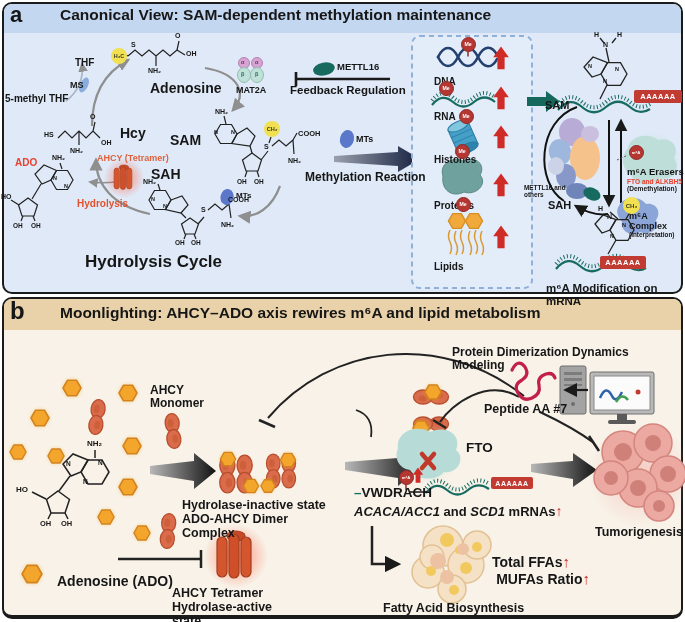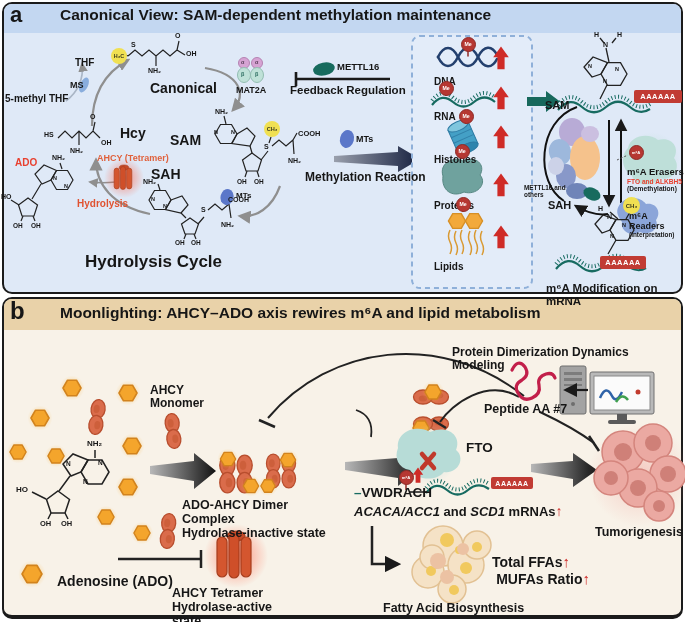--- a/index.html
+++ b/index.html
@@ -362,21 +362,21 @@
     <use href="#hexU" transform="translate(32,574) scale(1.1)"></use>
   </svg>
 
   <div class="lbl" style="left:10px;top:3px;font-size:22px">a</div>
   <div class="lbl ctr" style="left:60px;top:6px;width:570px;font-size:15.5px">Canonical View: SAM-dependent methylation maintenance</div>
 
   <div class="lbl" style="left:75px;top:57px;font-size:10px">THF</div>
   <div class="lbl" style="left:70px;top:80px;font-size:9px">MS</div>
   <div class="lbl" style="left:5px;top:93px;font-size:10px">5-methyl THF</div>
   <div class="ylcirc" style="left:111px;top:48px;width:16px;height:16px;font-size:5.4px">H₃C</div>
-  <div class="lbl" style="left:150px;top:81px;font-size:14px">Canonical</div>
+  <div class="lbl" style="left:150px;top:81px;font-size:14px">Adenosine</div>
   <div class="lbl" style="left:131px;top:41px;font-size:7px">S</div>
   <div class="lbl" style="left:175px;top:32px;font-size:7px">O</div>
   <div class="lbl" style="left:186px;top:50px;font-size:7px">OH</div>
   <div class="lbl" style="left:148px;top:67px;font-size:7px">NH₂</div>
 
   <div class="lbl" style="left:120px;top:126px;font-size:14px">Hcy</div>
   <div class="lbl" style="left:44px;top:131px;font-size:7px">HS</div>
   <div class="lbl" style="left:90px;top:113px;font-size:7px">O</div>
   <div class="lbl" style="left:101px;top:139px;font-size:7px">OH</div>
   <div class="lbl" style="left:70px;top:147px;font-size:7px">NH₂</div>
@@ -451,21 +451,21 @@
     <div style="font-size:6.4px">others</div>
   </div>
   <div class="mecirc" style="left:628.5px;top:144.5px;width:15px;height:15px;font-size:4.2px">m⁶A</div>
   <div class="lbl ctr" style="left:627px;top:167px;width:58px">
     <div style="font-size:9.5px">m⁶A Erasers</div>
     <div class="red" style="font-size:6.6px">FTO and ALKBH5</div>
     <div style="font-size:6.6px">(Demethylation)</div>
   </div>
   <div class="ylcirc" style="left:623px;top:197px;width:17px;height:17px;font-size:6px">CH₃</div>
   <div class="lbl ctr" style="left:629px;top:211px;width:56px">
-    <div style="font-size:9px">m⁶A Readers</div>
+    <div style="font-size:9px">m⁶A Complex</div>
     <div style="font-size:6.4px">(Interpretation)</div>
   </div>
   <div class="lbl" style="left:598px;top:205px;font-size:7px">H</div>
   <div class="lbl" style="left:607px;top:213px;font-size:7px">N</div>
   <div class="lbl" style="left:622px;top:222px;font-size:5.5px">N</div>
   <div class="lbl" style="left:610px;top:233px;font-size:5.5px">N</div>
   <div class="badge" style="left:600px;top:256px;width:46px;height:13px;font-size:7.5px">AAAAAA</div>
   <div class="lbl ctr" style="left:546px;top:282px;width:140px;font-size:11.5px">m⁶A Modification on mRNA</div>
 
   <div class="lbl" style="left:10px;top:298px;font-size:24px">b</div>
@@ -477,22 +477,22 @@
   </div>
   <div class="lbl" style="left:87px;top:440px;font-size:8px">NH₂</div>
   <div class="lbl" style="left:98px;top:459px;font-size:6.5px">N</div>
   <div class="lbl" style="left:83px;top:478px;font-size:6.5px">N</div>
   <div class="lbl" style="left:66px;top:460px;font-size:6.5px">N</div>
   <div class="lbl" style="left:16px;top:486px;font-size:8px">HO</div>
   <div class="lbl" style="left:40px;top:520px;font-size:7.5px">OH</div>
   <div class="lbl" style="left:61px;top:520px;font-size:7.5px">OH</div>
 
   <div class="lbl ctr" style="left:182px;top:498px;width:158px">
+    <div style="font-size:12.5px">Hydrolase-inactive state</div>
     <div style="font-size:12.5px">ADO-AHCY Dimer Complex</div>
-    <div style="font-size:12.5px">Hydrolase-inactive state</div>
   </div>
   <div class="lbl ctr" style="left:172px;top:586px;width:130px">
     <div style="font-size:12.5px">AHCY Tetramer</div>
     <div style="font-size:12.5px">Hydrolase-active state</div>
   </div>
   <div class="lbl" style="left:57px;top:574px;font-size:14px">Adenosine (ADO)</div>
 
   <div class="lbl" style="left:466px;top:440px;font-size:13.5px">FTO</div>
   <div class="mecirc" style="left:398.5px;top:469.5px;width:15px;height:15px;font-size:4.2px">m⁶A</div>
   <div class="lbl" style="left:354px;top:485px;font-size:13.5px">

